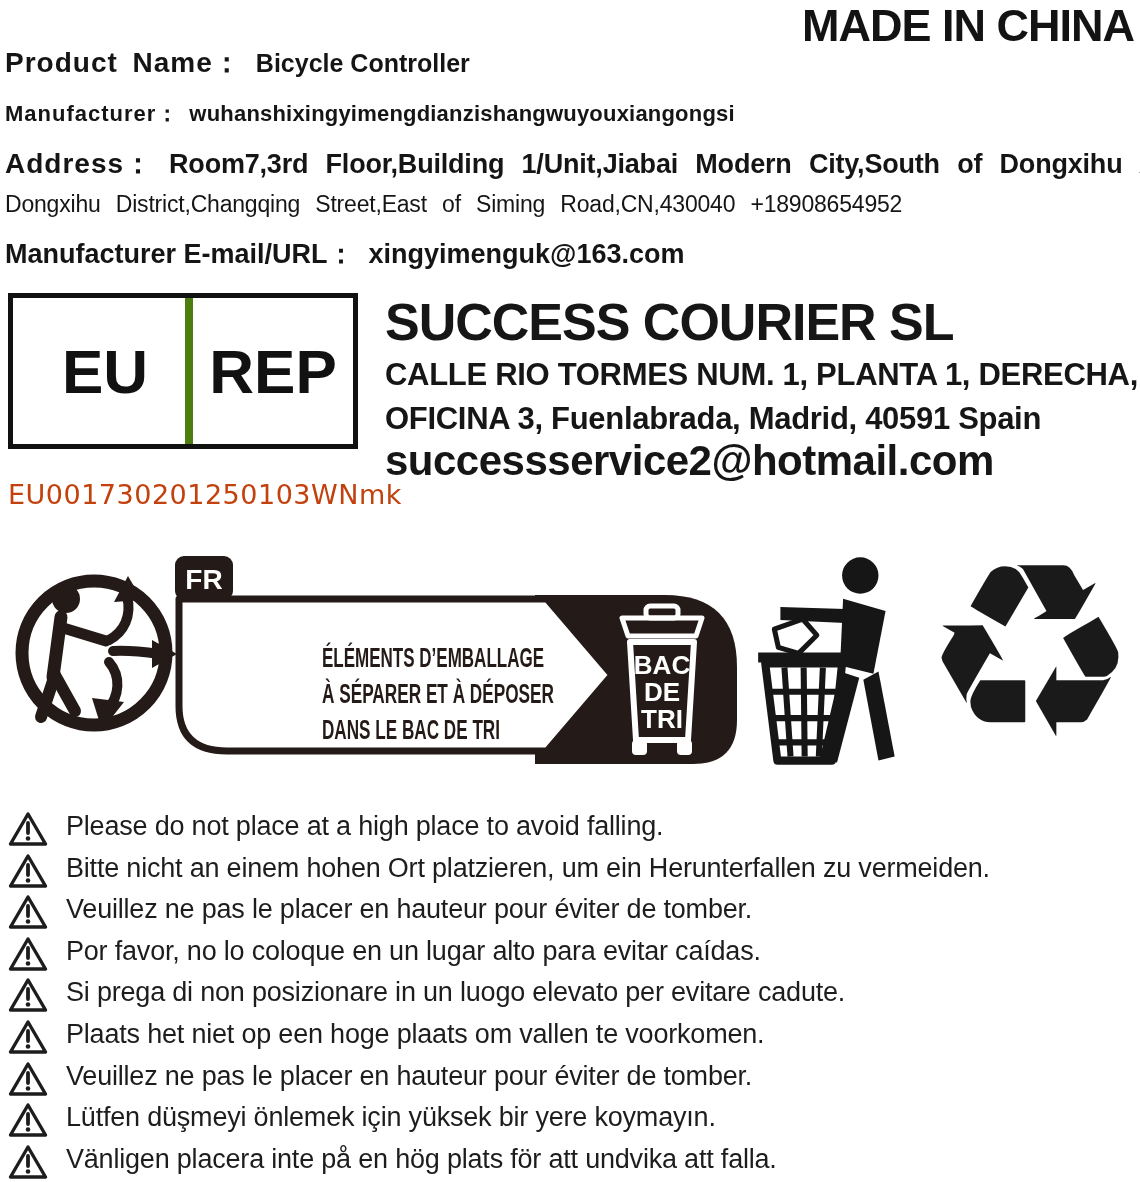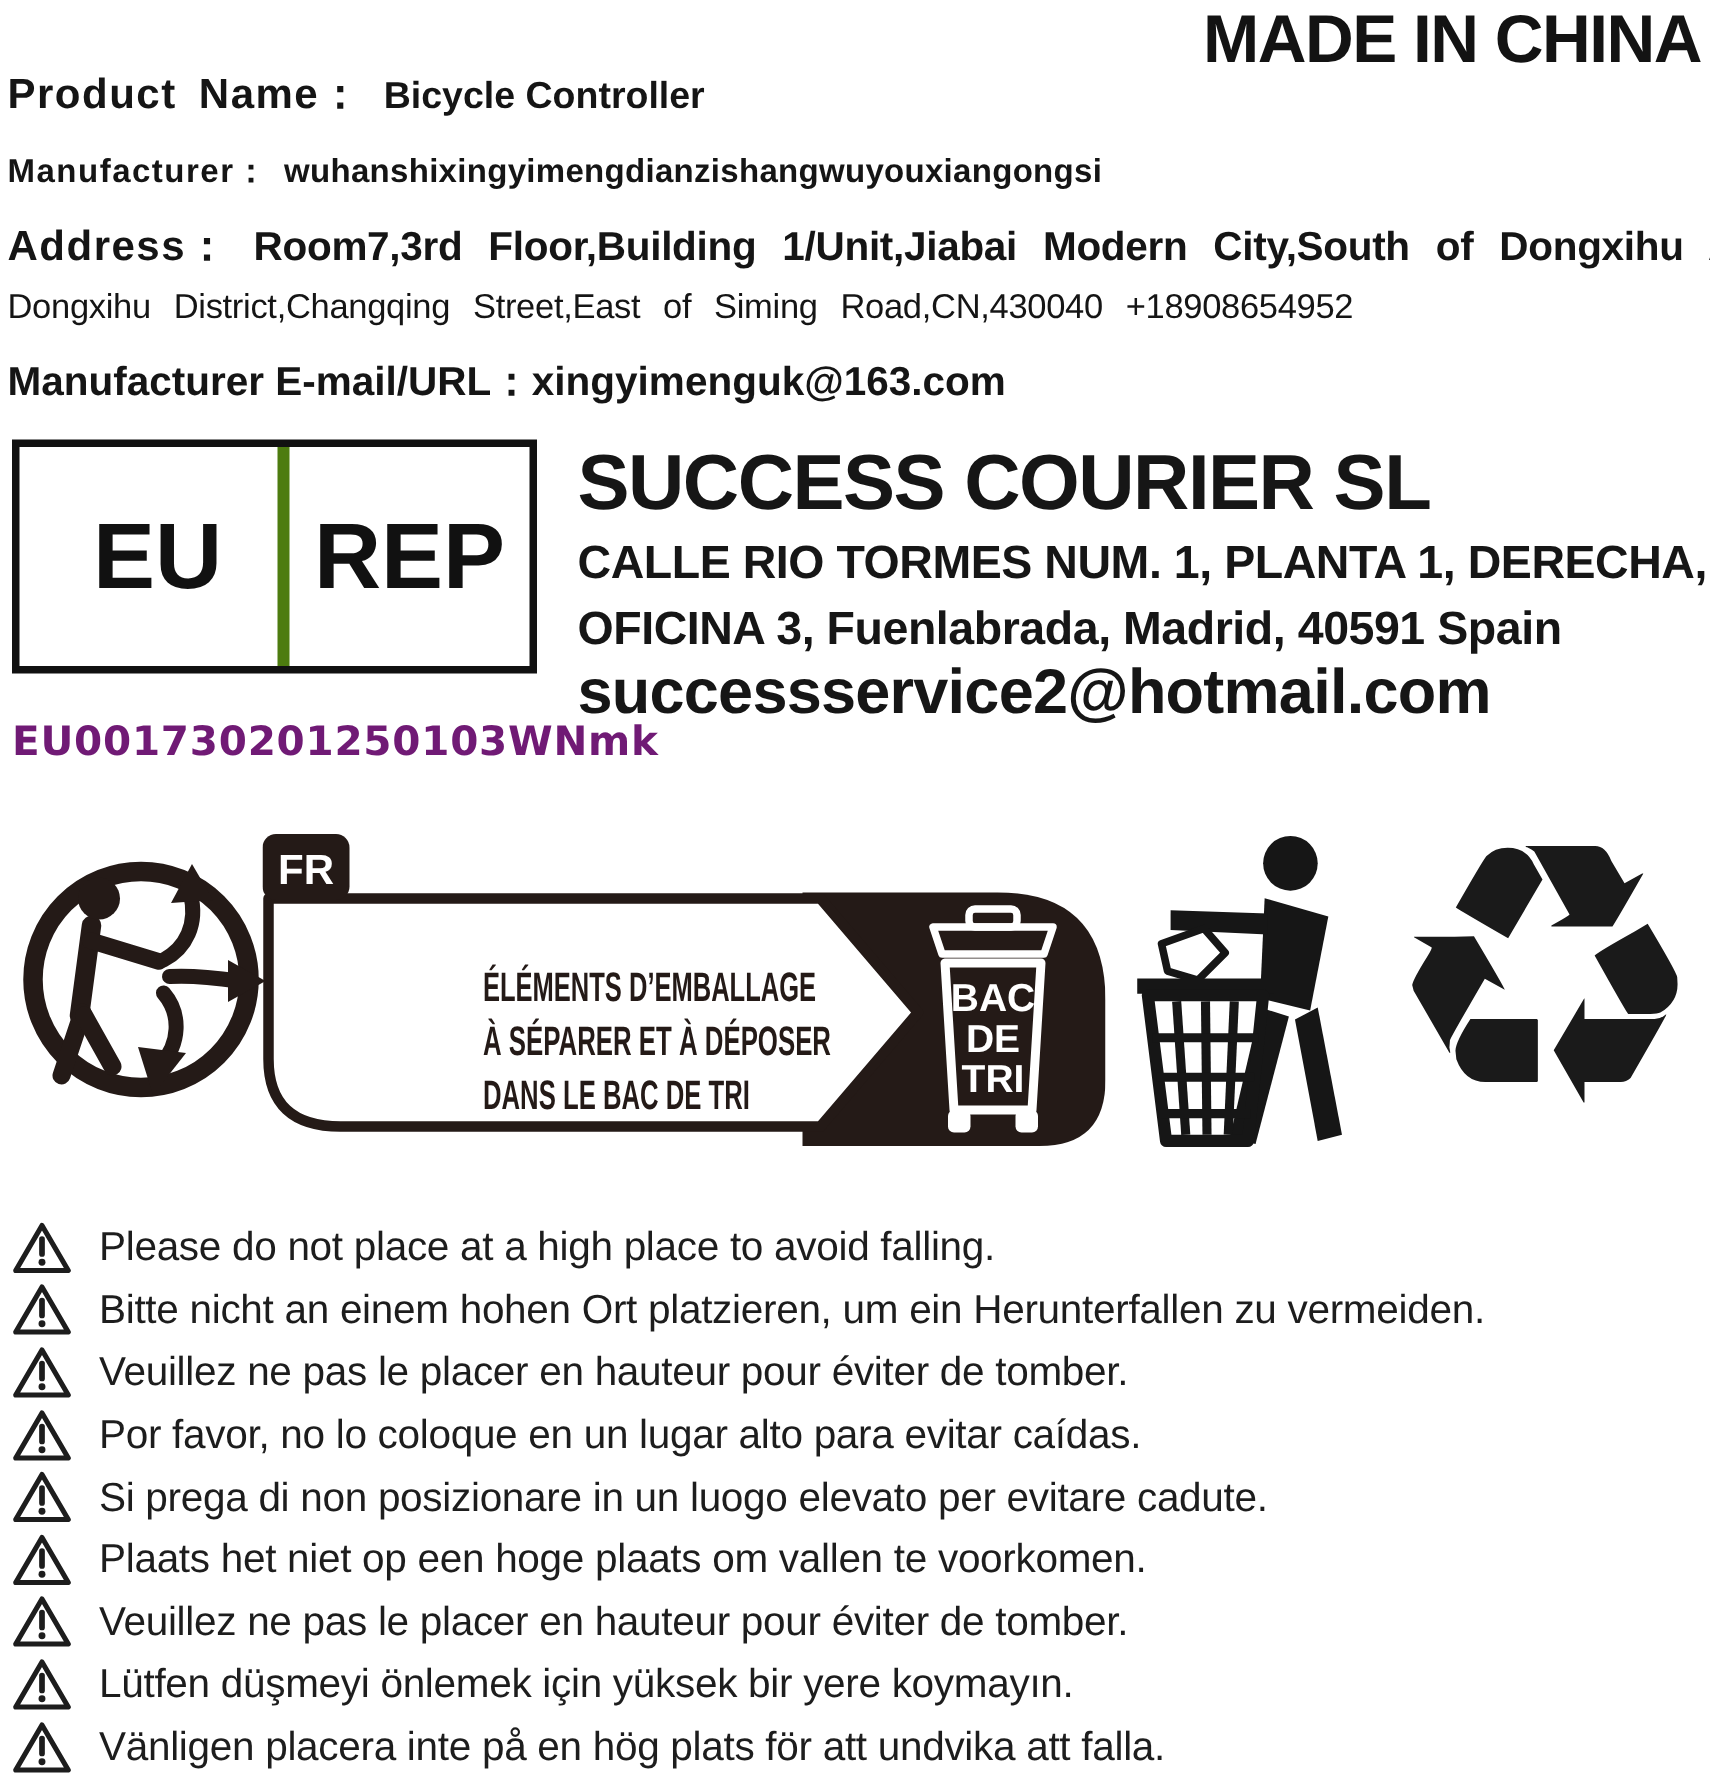--- a/index.html
+++ b/index.html
@@ -16,45 +16,45 @@
   .info-line{left:5px;white-space:nowrap;color:#151515;}
   .lbl{font-weight:600;letter-spacing:1px;word-spacing:6px;}
   .line-product{top:44px;font-size:28px;}
   .line-product .val{font-weight:700;font-size:25px;margin-left:14px;letter-spacing:0;}
   .line-manu{top:99px;font-size:22px;}
   .line-manu .val{font-weight:600;margin-left:10px;letter-spacing:0.2px;}
   .line-addr1{top:145px;font-size:28px;}
   .line-addr1 .val{font-weight:700;font-size:27px;margin-left:16px;word-spacing:10px;letter-spacing:-0.2px;}
   .line-addr2{top:191px;font-size:23px;font-weight:400;word-spacing:9px;letter-spacing:-0.2px;}
   .line-email{top:236px;font-size:27px;font-weight:700;}
-  .line-email .val{}
+  .line-email .val{margin-left:14px;}
 
   
   .eurep-box{left:8px;top:293px;width:340px;height:146px;border:5px solid #111;display:flex;}
   .eurep-cell{flex:1;display:flex;align-items:center;justify-content:center;
     font-size:62px;font-weight:700;color:#111;letter-spacing:0;}
   .eurep-cell.first{border-right:8px solid #4d7c0f;margin-left:12px;}
   .eurep-company{left:385px;top:292px;font-size:52px;font-weight:700;letter-spacing:-1px;white-space:nowrap;}
   .eurep-a1{left:385px;top:357px;font-size:31px;font-weight:700;letter-spacing:-0.3px;white-space:nowrap;}
   .eurep-a2{left:385px;top:401px;font-size:31px;font-weight:700;letter-spacing:-0.3px;white-space:nowrap;}
   .eurep-mail{left:385px;top:437px;font-size:42px;font-weight:700;letter-spacing:-0.5px;white-space:nowrap;}
-  .eurep-code{left:8px;top:479px;font-size:27px;font-weight:700;letter-spacing:0.5px;
-    font-family:"DejaVu Sans", sans-serif;color:#701a75;}
+  .eurep-code{left:8px;top:479px;font-size:27px;font-weight:400;letter-spacing:0.5px;
+    font-family:"DejaVu Sans", sans-serif;color:#c2410c;}
 
   
   .triman-icon{left:12px;top:550px;}
   .triman-banner{left:175px;top:548px;}
   .tidyman-icon{left:744px;top:548px;}
   .recycle-icon{left:920px;top:534px;width:220px;height:235px;
     font-family:"DejaVu Sans", sans-serif;font-size:243px;line-height:235px;
     text-align:center;color:#1a1a1a;}
 
   
   .warnings{left:8px;top:811px;width:1125px;}
-  .warn-row{display:flex;align-items:center;height:41.6px;}
+  .warn-row{display:flex;align-items:flex-start;height:41.6px;}
   .warn-row svg{flex:0 0 auto;margin-right:18px;}
   .warn-text{font-size:27px;color:#1d1d1d;letter-spacing:-0.2px;white-space:nowrap;}
 </style>
 </head>
 <body>
 
 <div class="canvas">
 
   <div class="abs made-in">MADE IN CHINA</div>
 

